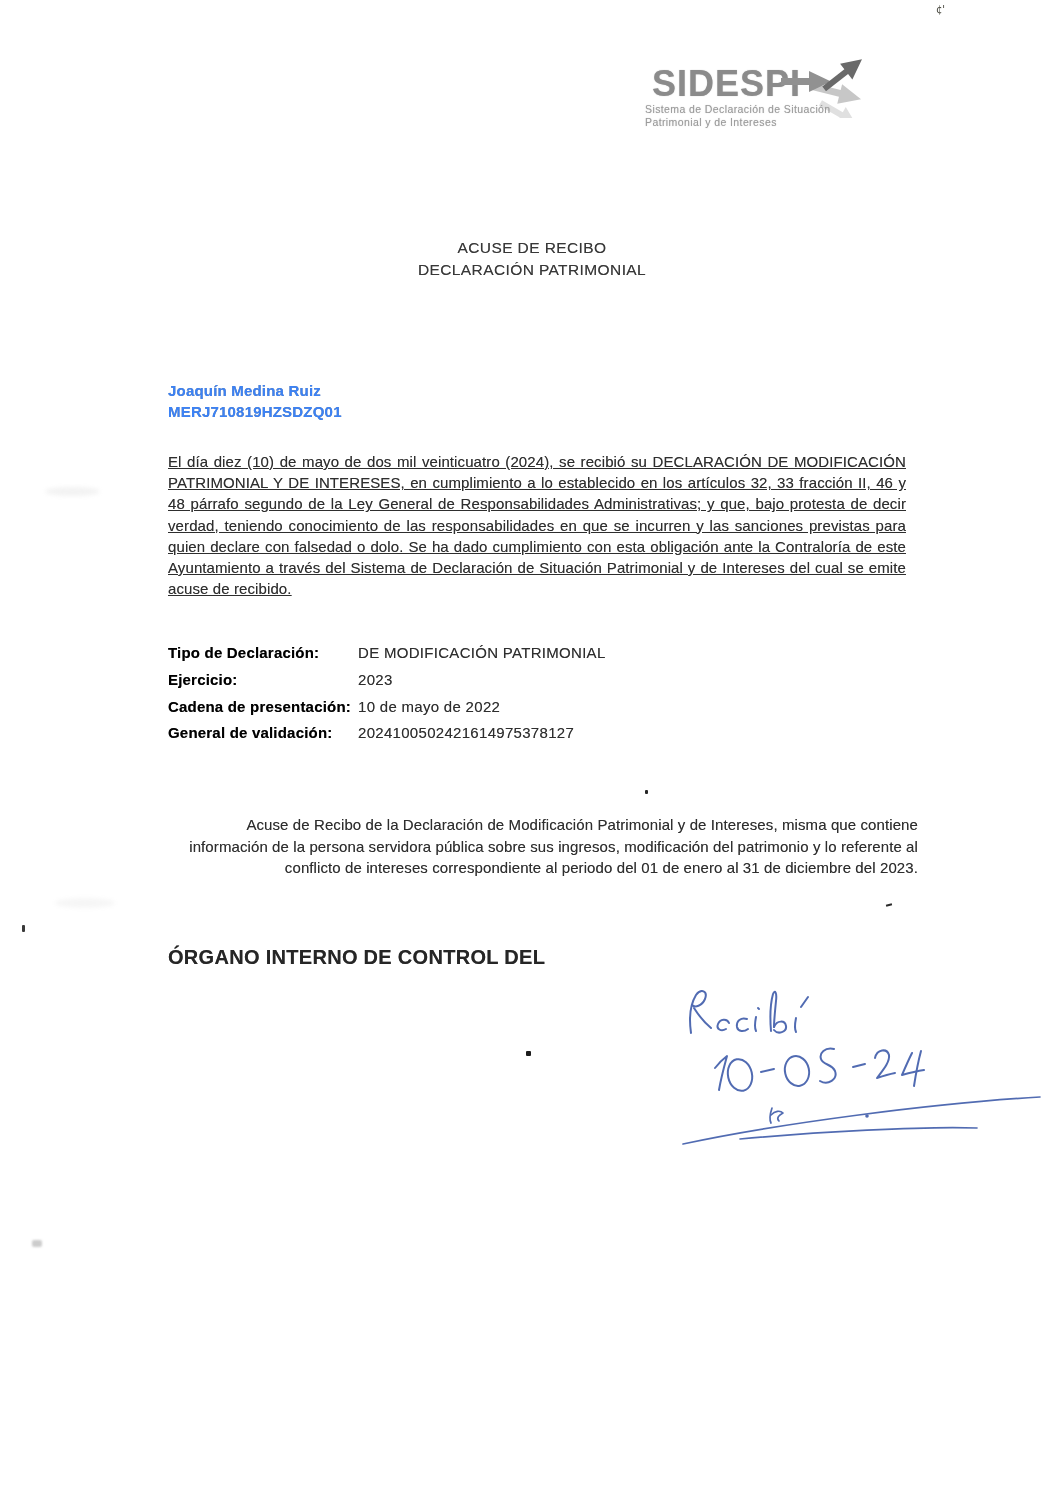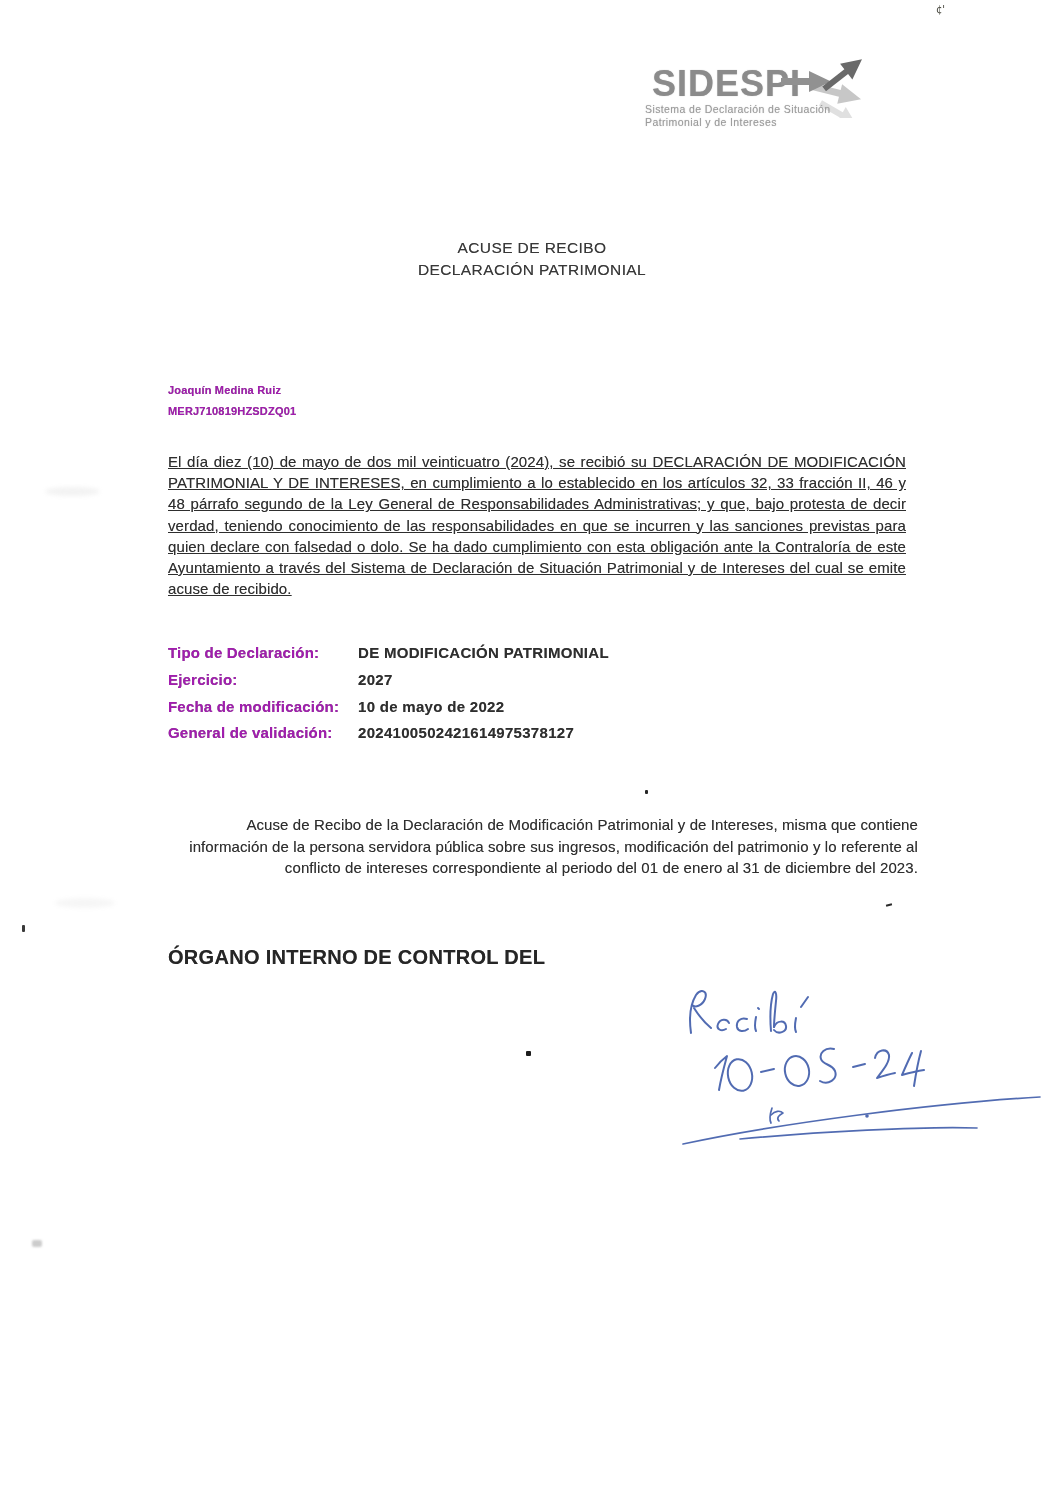--- a/index.html
+++ b/index.html
@@ -28,22 +28,22 @@
   
   .doc-title{
     position:absolute;left:3px;top:237px;width:1058px;
     text-align:center;font-size:15.5px;line-height:21.5px;
     color:#383838;letter-spacing:.4px;
     text-shadow:0 0 .5px rgba(60,60,60,.6);
   }
   
   .declarant{
     position:absolute;left:168px;top:380px;
-    font-size:11px;font-weight:bold;line-height:21px;
-    color:#a21caf;letter-spacing:.2px;
+    font-size:15px;font-weight:bold;line-height:21px;
+    color:#3b82f6;letter-spacing:.2px;
     text-shadow:0 0 .5px rgba(40,40,40,.6);
   }
   
   .para{
     font-size:15px;line-height:21.2px;color:#2e2e2e;
     text-shadow:0 0 .4px rgba(70,70,70,.55);
     letter-spacing:.1px;
   }
   .para-1{
     position:absolute;left:168px;top:436px;width:738px;
@@ -56,27 +56,26 @@
     text-align:right;
   }
   
   .details{
     position:absolute;left:168px;top:640px;
     font-size:15px;
   }
   .detail-row{height:26.8px;line-height:26.8px;white-space:nowrap;}
   .detail-label{
     display:inline-block;width:190px;
-    font-weight:bold;color:#a21caf;letter-spacing:.2px;
+    font-weight:bold;color:#000000;letter-spacing:.2px;
     text-shadow:0 0 .5px rgba(40,40,40,.6);
   }
   .detail-value{
     color:#2e2e2e;letter-spacing:.3px;
     text-shadow:0 0 .4px rgba(70,70,70,.55);
-    font-weight:bold;
   }
   
   .office{
     position:absolute;left:168px;top:946px;
     font-size:20px;font-weight:bold;color:#262626;
     letter-spacing:.3px;
     text-shadow:0 0 .5px rgba(40,40,40,.6);
   }
   
   .handwriting{position:absolute;left:635px;top:975px;}
@@ -123,24 +122,24 @@
     <div>MERJ710819HZSDZQ01</div>
   </div>
 
   <p class="para para-1">El día diez (10) de mayo de dos mil veinticuatro (2024), se recibió su DECLARACIÓN DE MODIFICACIÓN PATRIMONIAL Y DE INTERESES, en cumplimiento a lo establecido en los artículos 32, 33 fracción II, 46 y 48 párrafo segundo de la Ley General de Responsabilidades Administrativas; y que, bajo protesta de decir verdad, teniendo conocimiento de las responsabilidades en que se incurren y las sanciones previstas para quien declare con falsedad o dolo. Se ha dado cumplimiento con esta obligación ante la Contraloría de este Ayuntamiento a través del Sistema de Declaración de Situación Patrimonial y de Intereses del cual se emite acuse de recibido.</p>
 
   <div class="details">
     <div class="detail-row">
       <span class="detail-label">Tipo de Declaración:</span><span class="detail-value">DE MODIFICACIÓN PATRIMONIAL</span>
     </div>
     <div class="detail-row">
-      <span class="detail-label">Ejercicio:</span><span class="detail-value">2027</span>
+      <span class="detail-label">Ejercicio:</span><span class="detail-value">2023</span>
     </div>
     <div class="detail-row">
-      <span class="detail-label">Fecha de modificación:</span><span class="detail-value">10 de mayo de 2022</span>
+      <span class="detail-label">Cadena de presentación:</span><span class="detail-value">10 de mayo de 2022</span>
     </div>
     <div class="detail-row">
       <span class="detail-label">General de validación:</span><span class="detail-value">2024100502421614975378127</span>
     </div>
   </div>
 
   <p class="para para-2">Acuse de Recibo de la Declaración de Modificación Patrimonial y de Intereses, misma que contiene información de la persona servidora pública sobre sus ingresos, modificación del patrimonio y lo referente al conflicto de intereses correspondiente al periodo del 01 de enero al 31 de diciembre del 2023.</p>
 
   <div class="office">ÓRGANO INTERNO DE CONTROL DEL</div>
 

